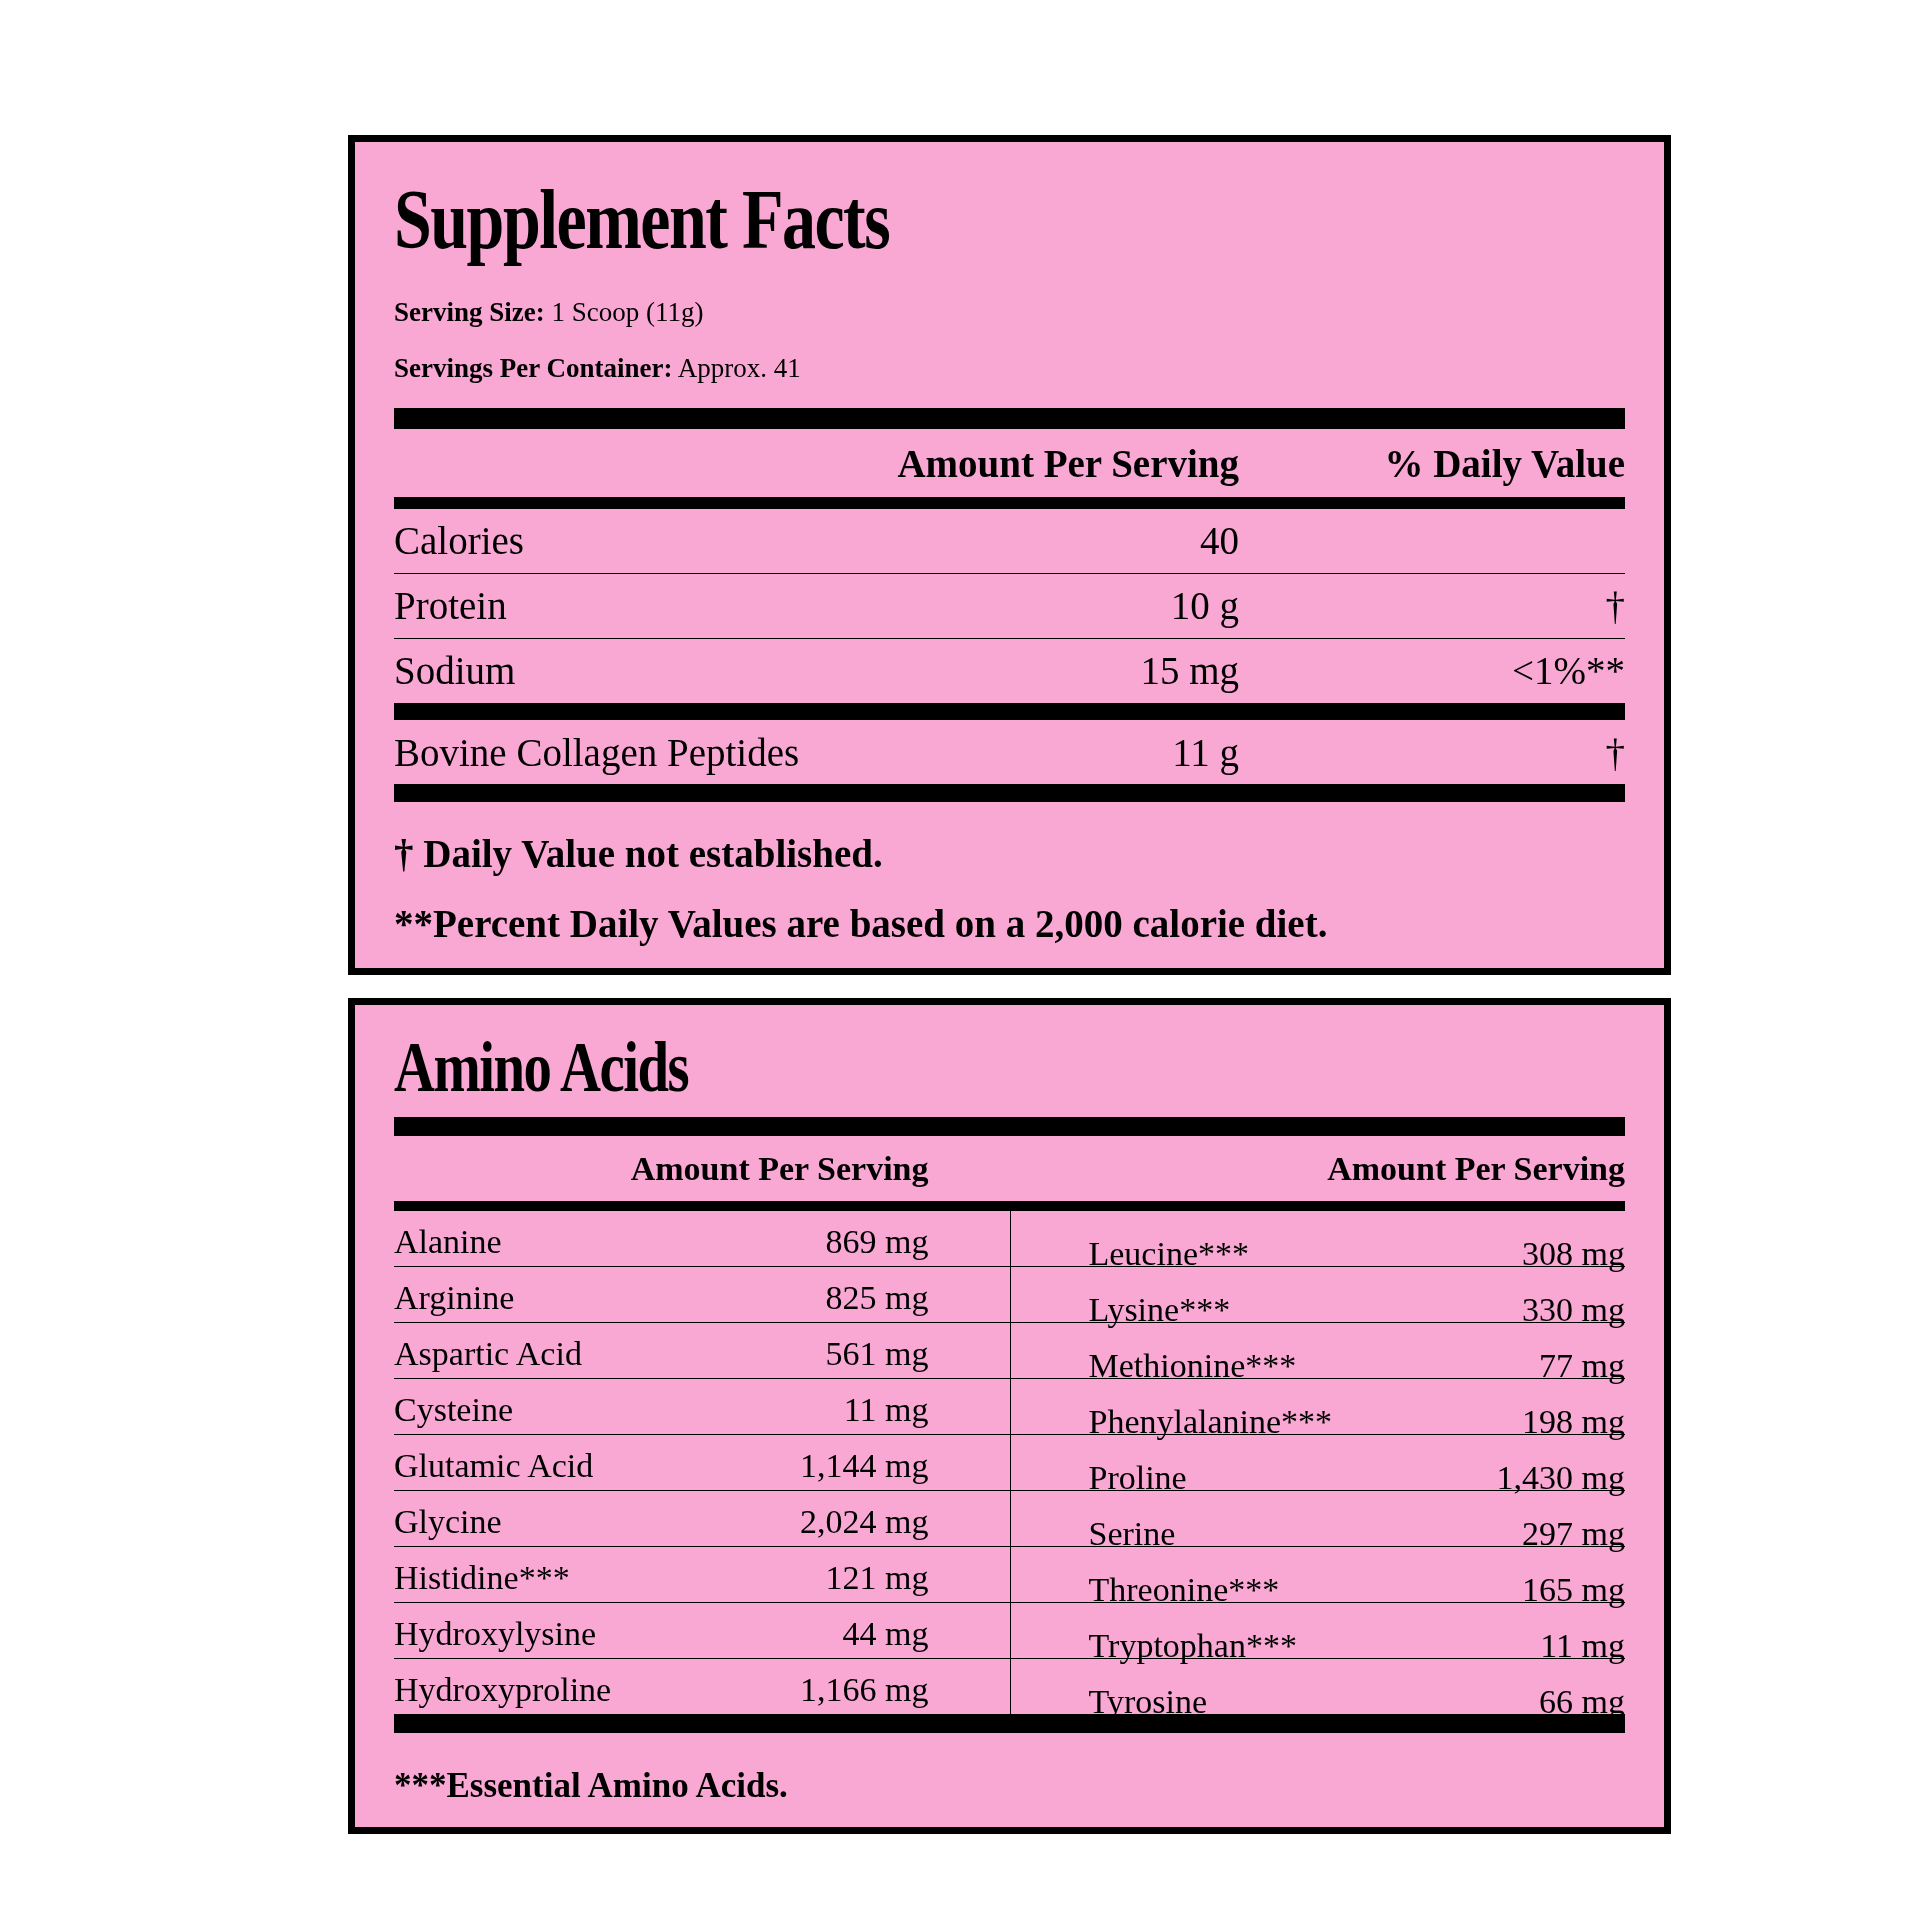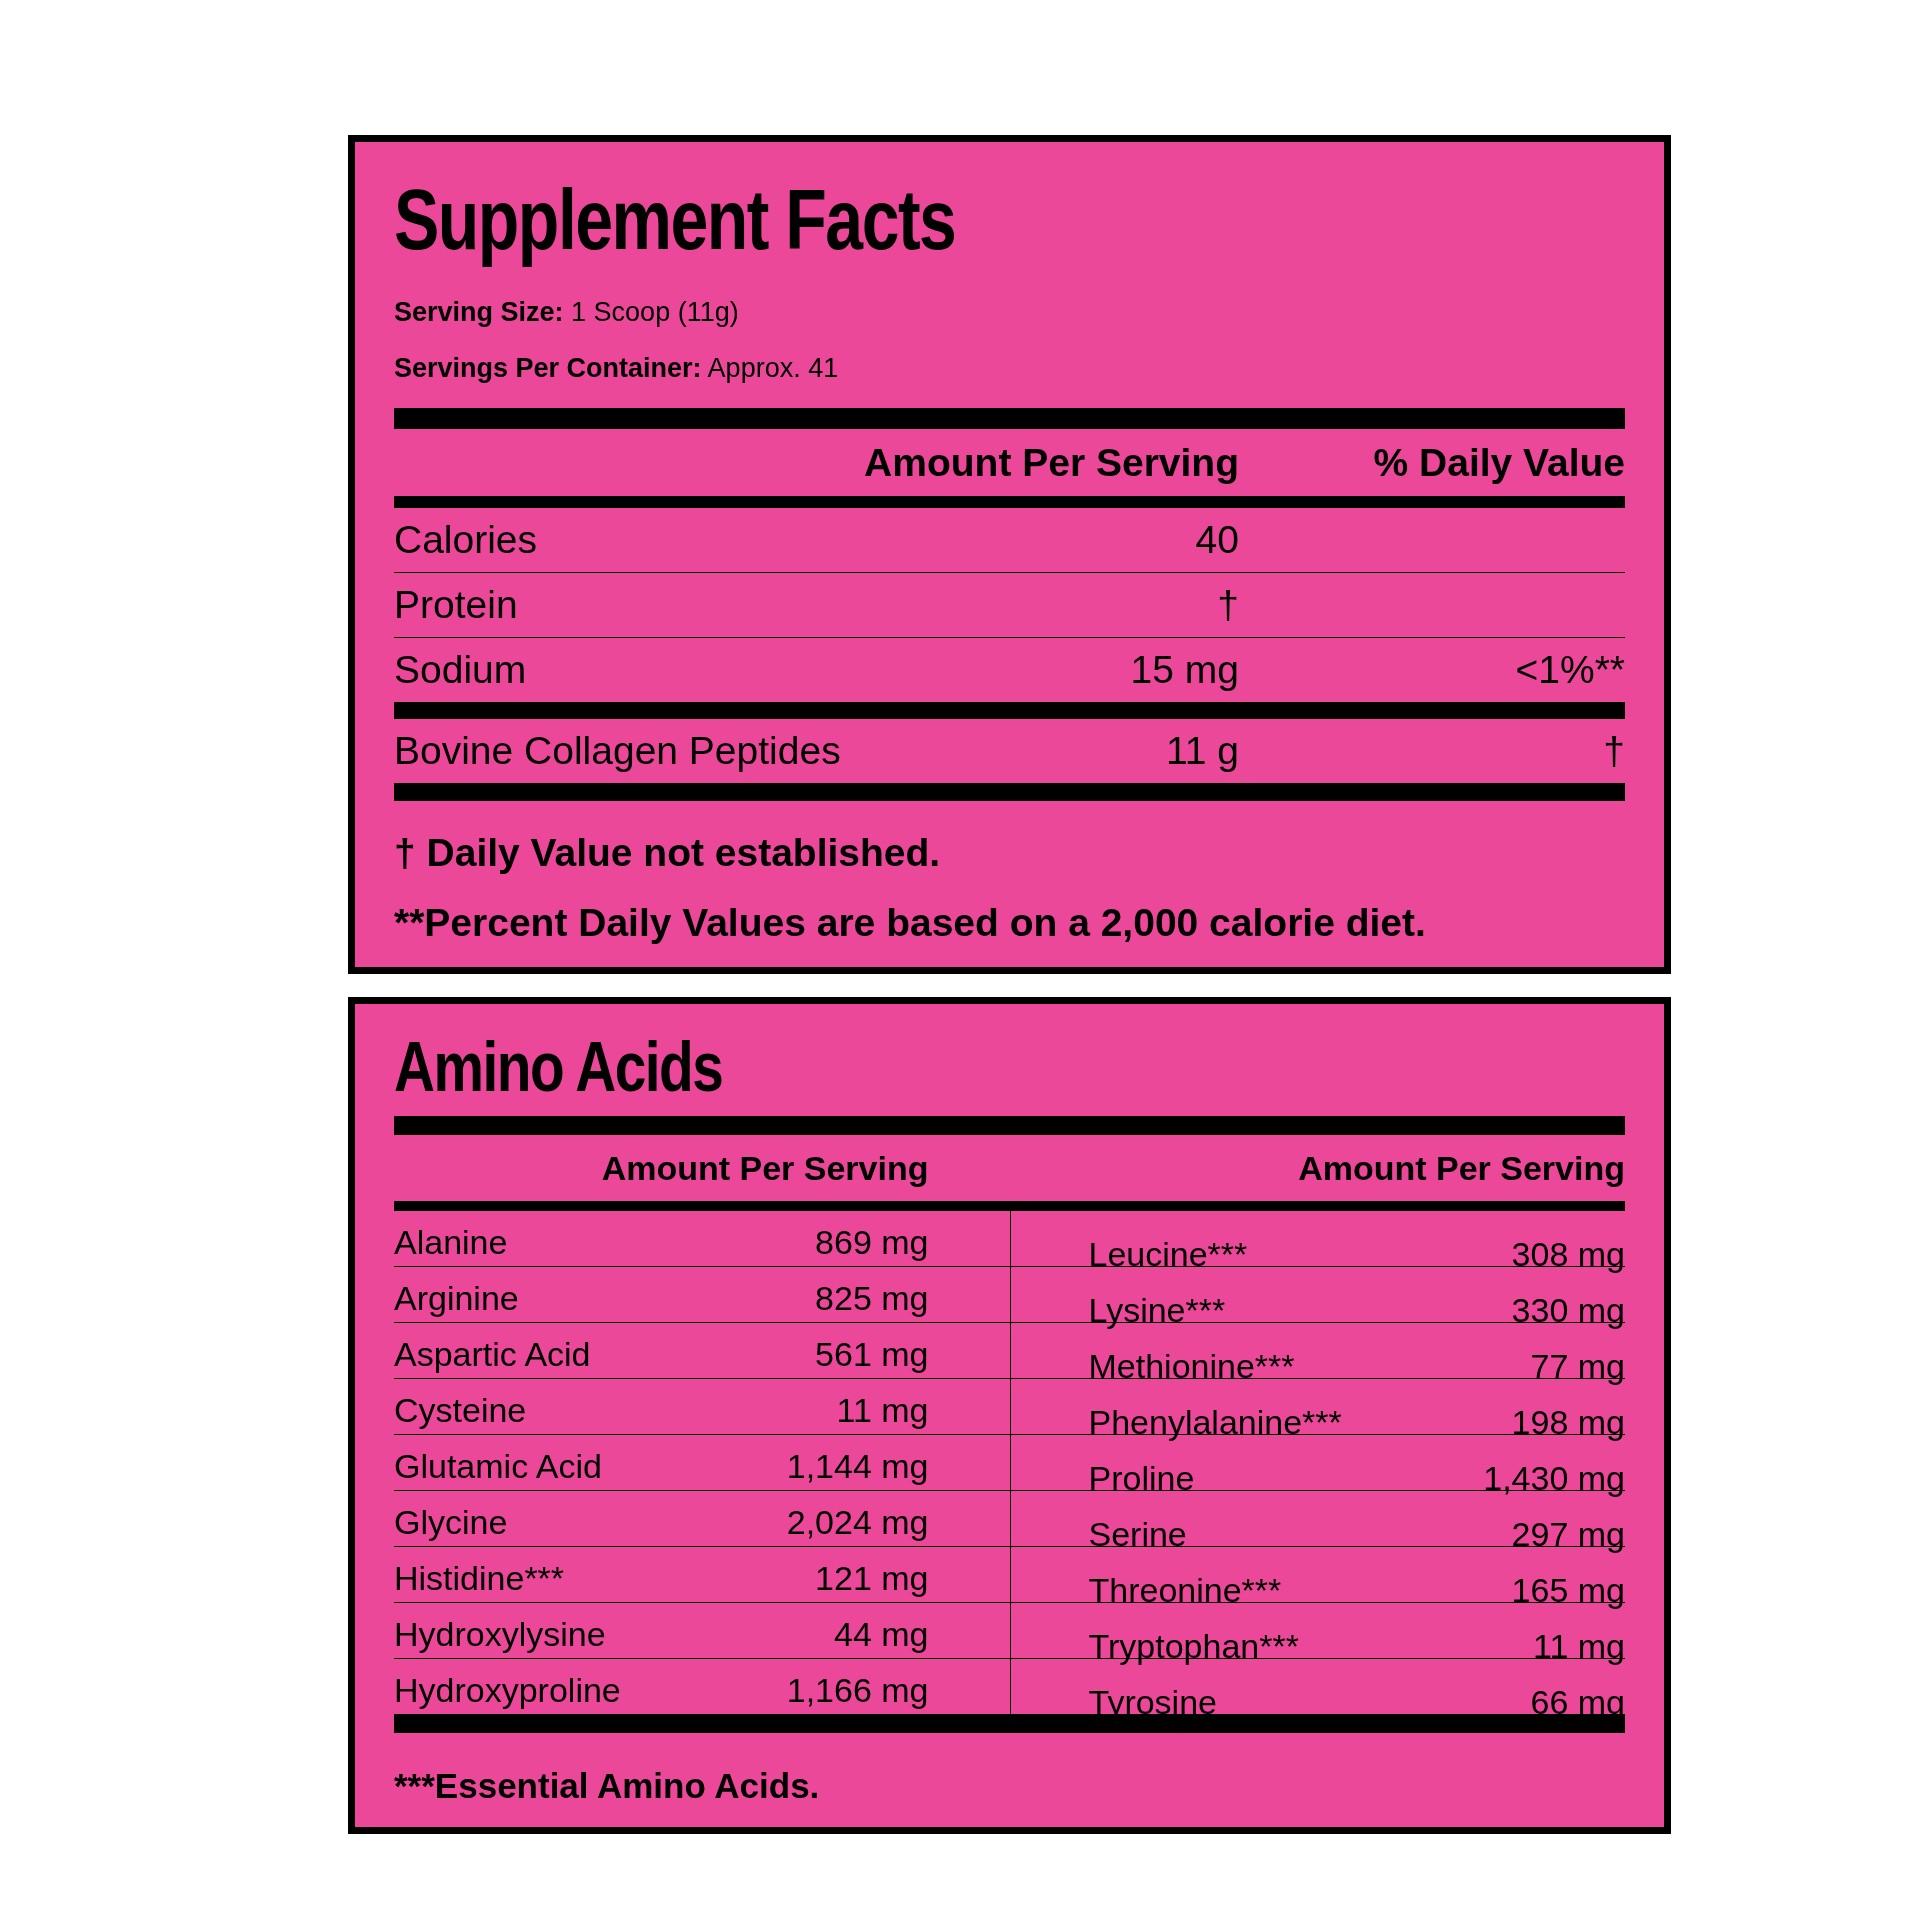--- a/index.html
+++ b/index.html
@@ -19,22 +19,23 @@
   .label-wrap {
     position: absolute;
     left: 348px;
     top: 135px;
     width: 1323px;
   }
   .panel {
     box-sizing: border-box;
     width: 1323px;
     border: 7.7px solid #000000;
-    background: #ec4899;
+    background: #f9a8d4;
     padding: 0 39px 21px 39px;
+    font-family: Liberation Serif, serif;
   }
   .panel + .panel { margin-top: 23px; }
 
   
   .big-title {
     font-weight: bold;
     line-height: 1;
     white-space: nowrap;
     letter-spacing: -1.9px;
     transform: scaleX(0.8);
@@ -147,20 +148,21 @@
 
       <div class="bar-mid"></div>
 
       <div class="sf-row">
         <div>Calories</div>
         <div class="cell-amount">40</div>
         <div class="cell-dv"></div>
       </div>
       <div class="sf-row sep-thin">
         <div>Protein</div>
+        <div class="cell-amount">10 g</div>
         <div class="cell-dv">†</div>
       </div>
       <div class="sf-row sep-thin">
         <div>Sodium</div>
         <div class="cell-amount">15 mg</div>
         <div class="cell-dv">&lt;1%**</div>
       </div>
 
       <div class="bar-sep"></div>
 

